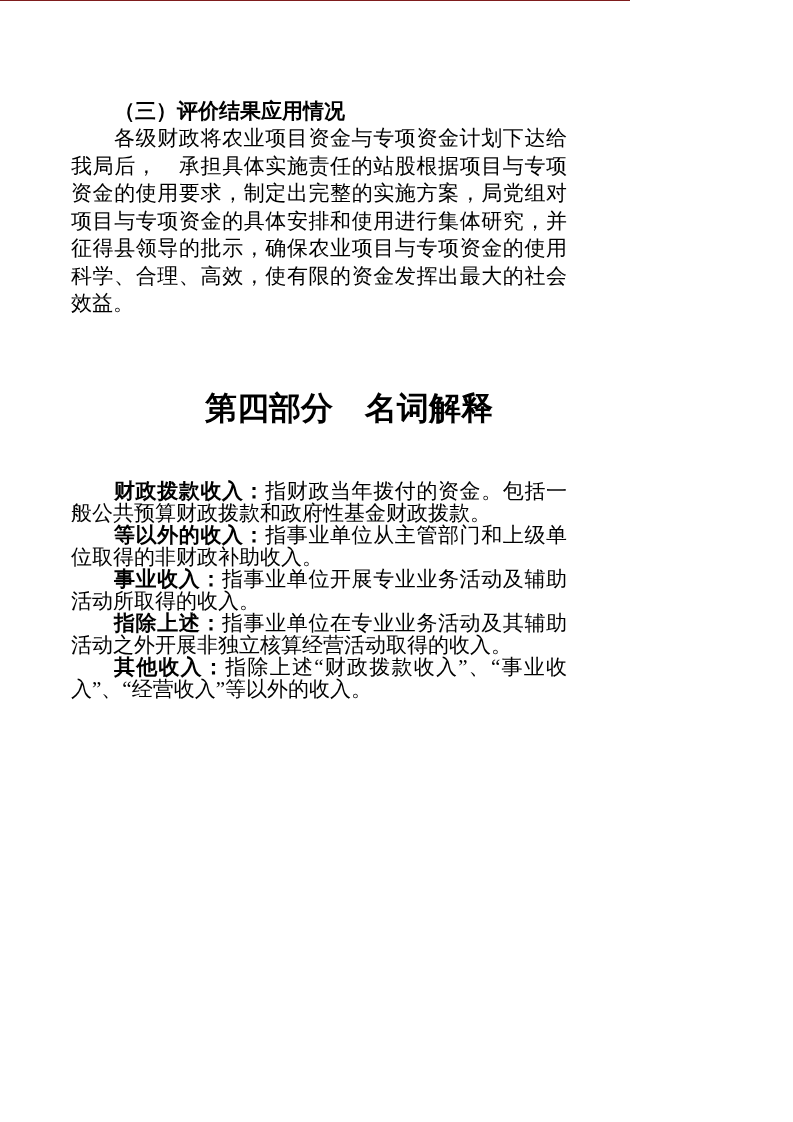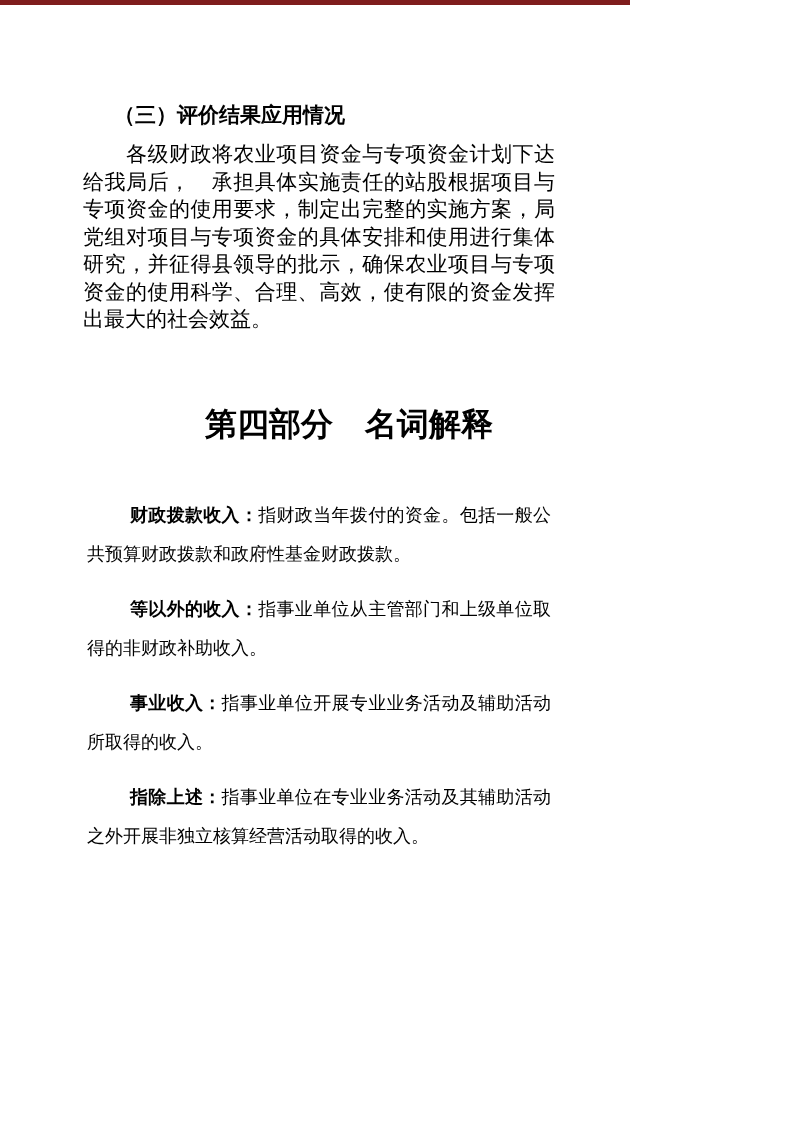--- a/index.html
+++ b/index.html
@@ -8,56 +8,56 @@
     background: #ffffff;
   }
   .page {
     position: relative;
     width: 630px;
     height: 1122px;
     background: #ffffff;
     overflow: hidden;
     color: #000000;
     font-family: "Liberation Serif", "DejaVu Serif", serif;
-    border-top: 5px solid #7f1d1d;
+    border-top: 1px solid #7f1d1d;
     box-sizing: border-box;
   }
   .content {
     padding: 96px 63px 0 71px;
   }
   .section-heading {
     margin: 0;
     font-size: 21px;
     font-weight: bold;
     line-height: 28px;
     text-indent: 43px;
   }
   .body-para {
-    margin: 12px;
+    margin: 0;
     font-size: 21px;
     line-height: 27.5px;
     text-align: justify;
     text-indent: 43px;
   }
   .part-title {
     margin: 72px 0 0 0;
     font-size: 32px;
     font-weight: bold;
     line-height: 36px;
     text-align: center;
     text-indent: 60px;
     white-space: nowrap;
   }
   .definitions {
     margin-top: 54px;
   }
   .def-para {
-    margin: 16px;
-    font-size: 18px;
-    line-height: 39px;
+    margin: 0;
+    font-size: 21px;
+    line-height: 22px;
     text-align: justify;
     text-indent: 43px;
   }
   .term {
     font-weight: bold;
   }
 </style>
 </head>
 <body>
 
@@ -74,17 +74,18 @@
 
       <p class="def-para"><span class="term">财政拨款收入：</span><span>指财政当年拨付的资金。包括一般公共预算财政拨款和政府性基金财政拨款。</span></p>
 
       <p class="def-para"><span class="term">等以外的收入：</span><span>指事业单位从主管部门和上级单位取得的非财政补助收入。</span></p>
 
       <p class="def-para"><span class="term">事业收入：</span><span>指事业单位开展专业业务活动及辅助活动所取得的收入。</span></p>
 
       <p class="def-para"><span class="term">指除上述：</span><span>指事业单位在专业业务活动及其辅助活动之外开展非独立核算经营活动取得的收入。</span></p>
 
 
+      <p class="def-para"><span class="term">其他收入：</span><span>指除上述“财政拨款收入”、“事业收入”、“经营收入”等以外的收入。</span></p>
 
 
     </div>
   </div>
 </div>
 
 </body></html>

